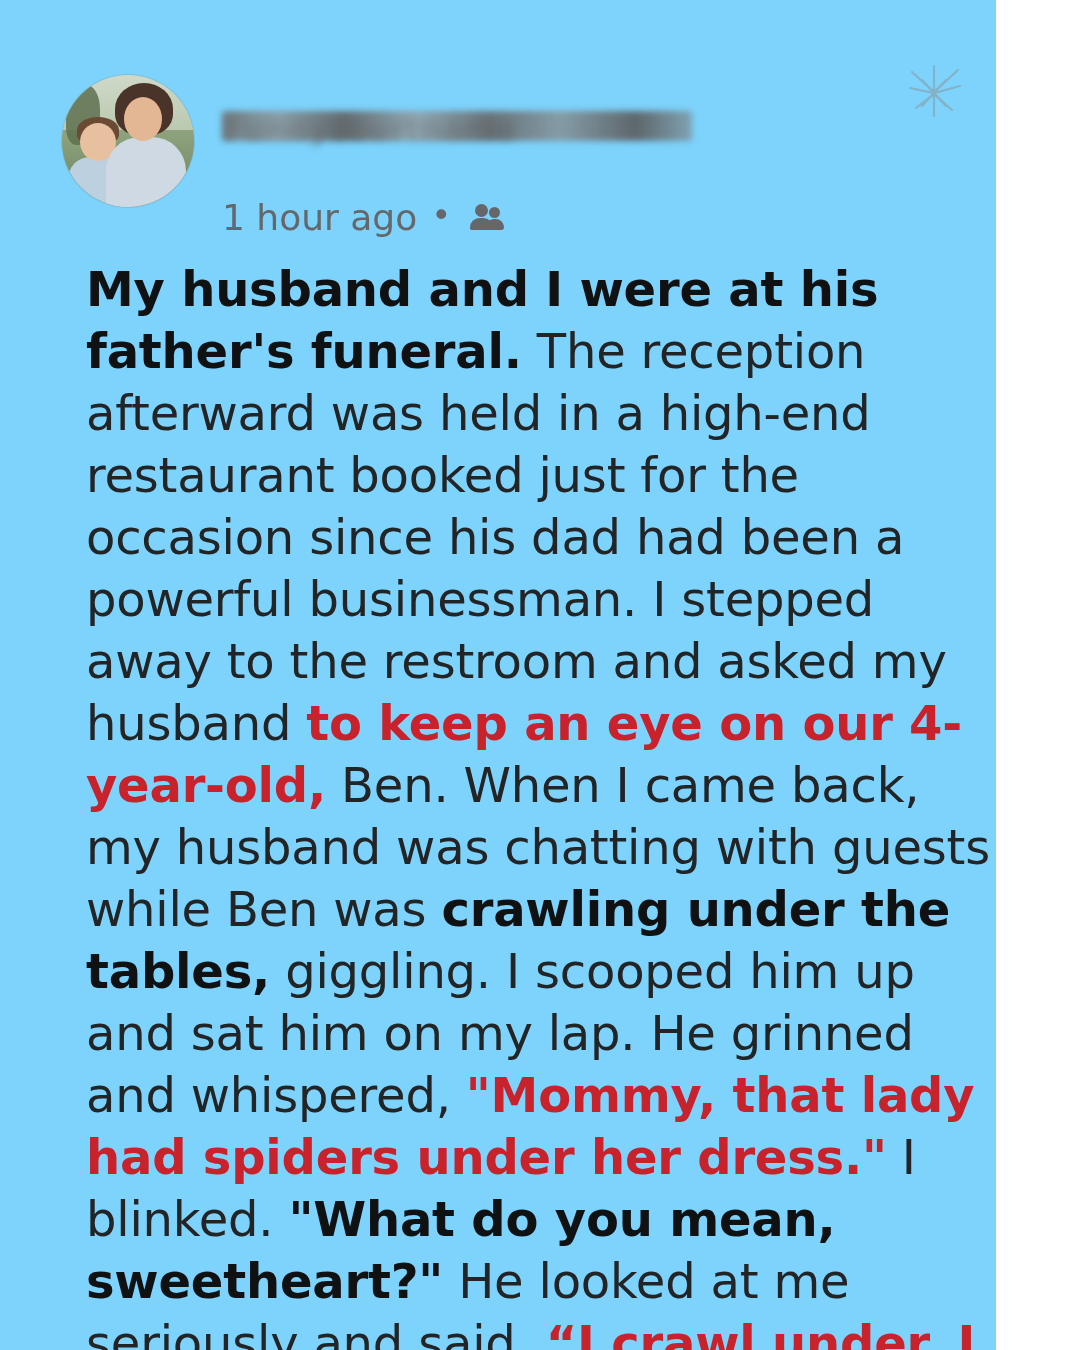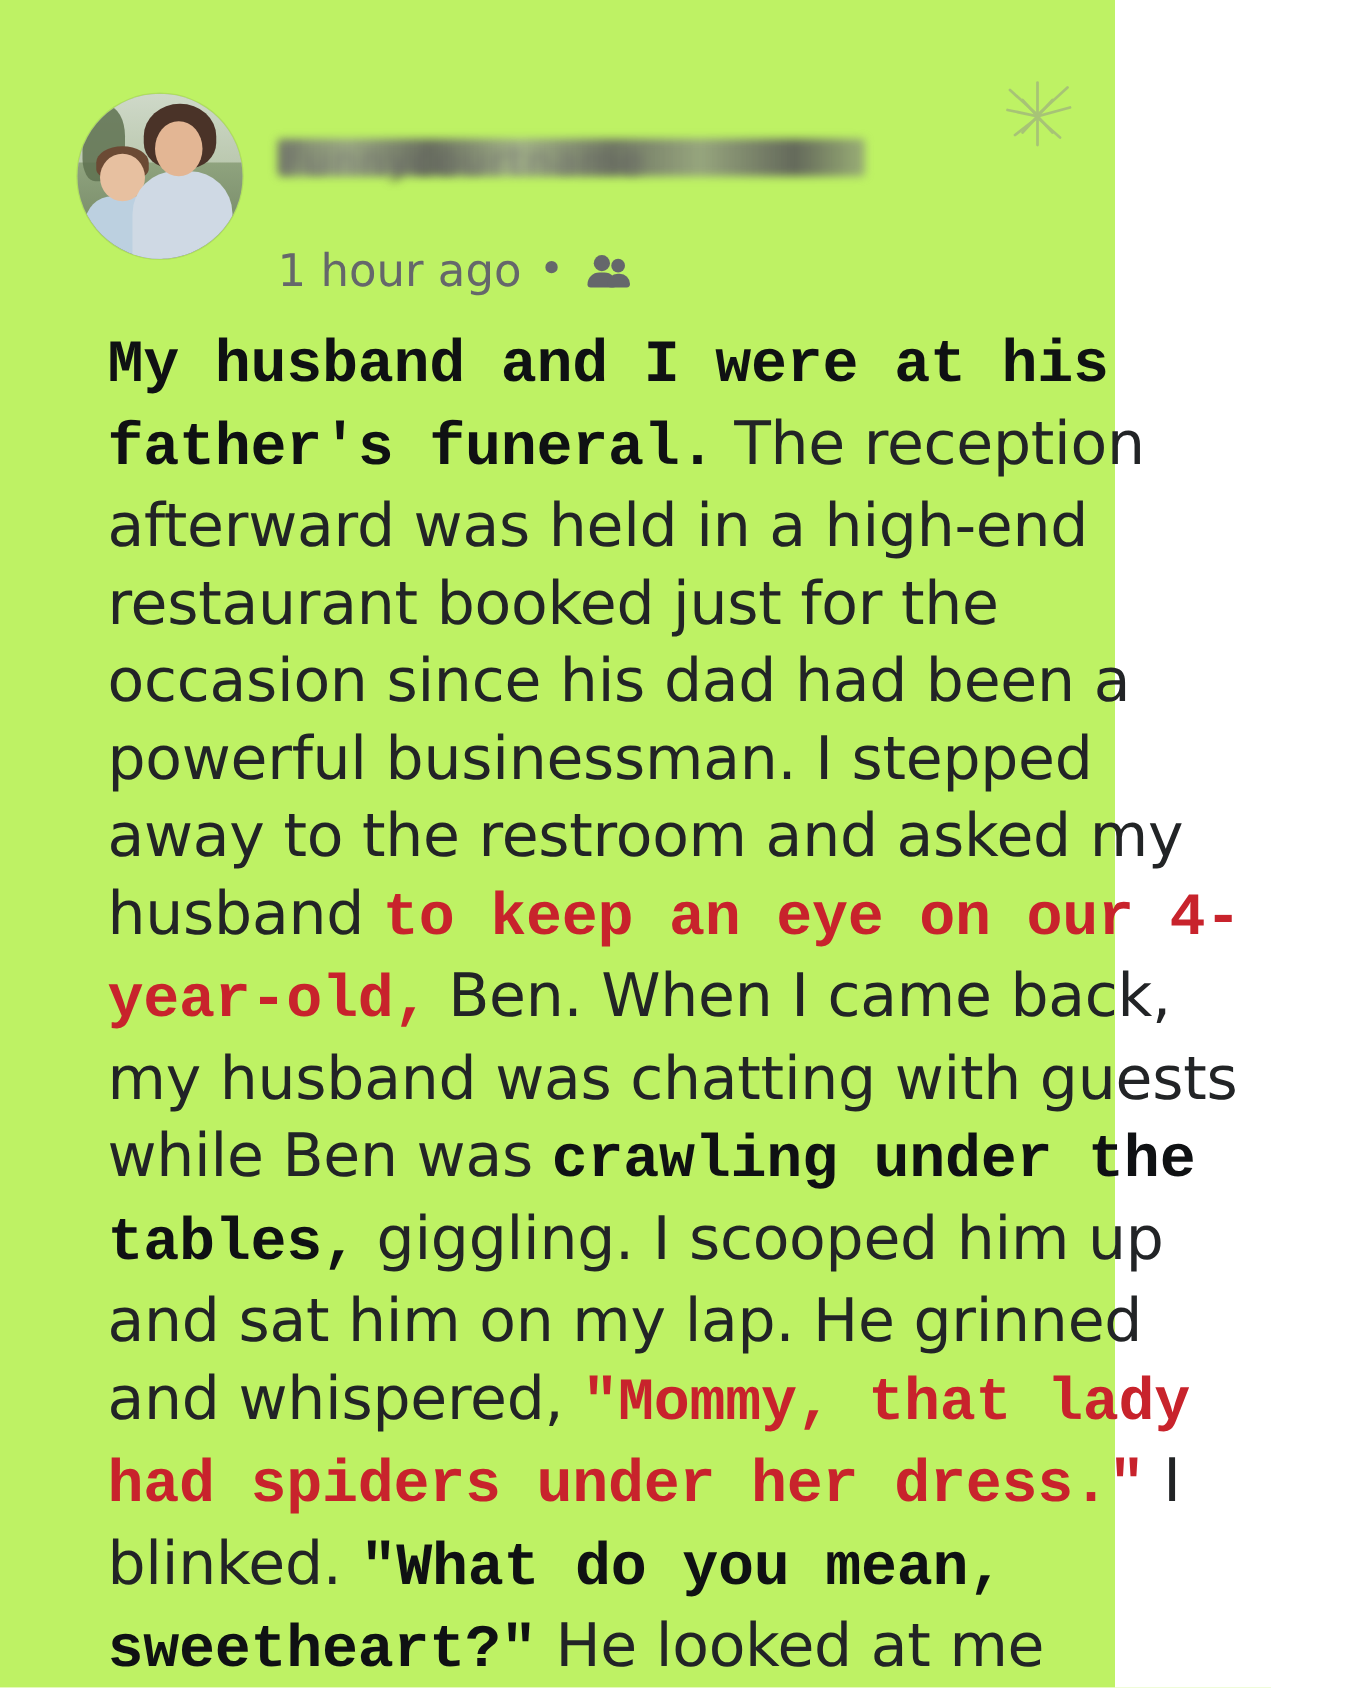--- a/index.html
+++ b/index.html
@@ -13,23 +13,23 @@
     overflow: hidden;
     font-family: "DejaVu Sans", sans-serif;
     color: #1c1e21;
     position: relative;
   }
 
   .post {
     position: absolute;
     left: 0;
     top: 0;
-    width: 892px;
+    width: 996px;
     height: 1350px;
-    background: #bef264;
+    background: #7dd3fc;
   }
 
   
   .header {
     position: absolute;
     left: 62px;
     top: 75px;
     width: 960px;
     height: 170px;
   }
@@ -201,21 +201,21 @@
     position: absolute;
     left: 86px;
     top: 258px;
     width: 915px;
     font-size: 48px;
     line-height: 62px;
     color: #222426;
     letter-spacing: -0.2px;
     word-spacing: 0px;
   }
-  .body-text b { font-weight: bold; color: #0f1113; font-family: Liberation Mono, monospace; }
+  .body-text b { font-weight: bold; color: #0f1113; }
   .body-text .red { color: #c8232c; font-weight: bold; }
 
   
   .watermark {
     position: absolute;
     right: 26px;
     top: 62px;
     width: 70px;
     height: 62px;
     opacity: .45;

